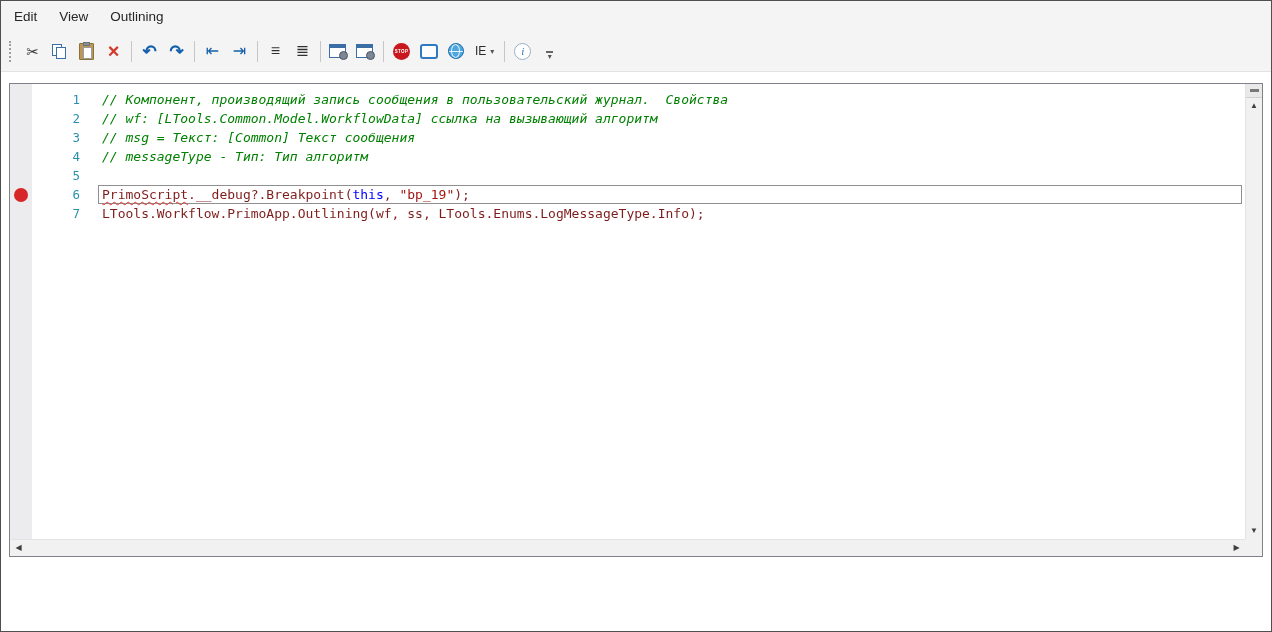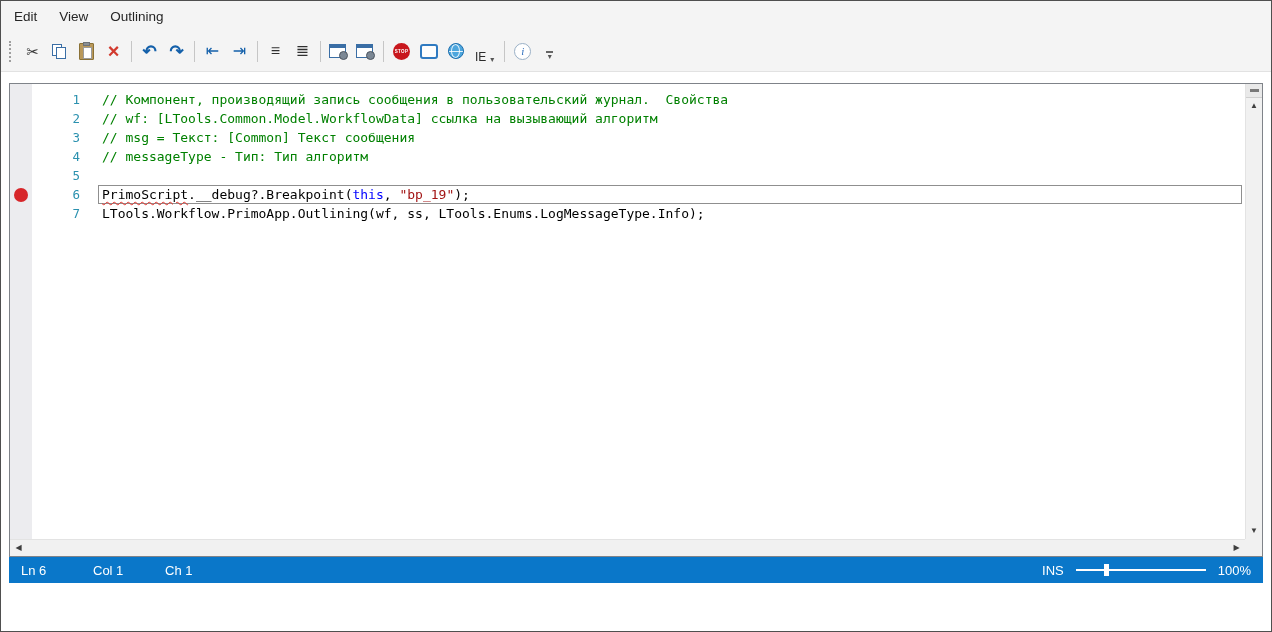--- a/index.html
+++ b/index.html
@@ -10,21 +10,21 @@
   .menubar{height:30px;display:flex;align-items:center;gap:22px;padding-left:13px;background:#f4f4f4;
            font-size:13.5px;color:#262626;}
   .menu-item{cursor:default;}
 
   
   .toolbar{height:40px;display:flex;align-items:center;padding-left:5px;background:#f4f4f4;
            border-bottom:1px solid #e2e2e2;}
   .tb-sep{width:1px;height:21px;background:#c6c6c6;margin:0 4px;}
   .tb-grip{width:3px;height:21px;border-left:2px dotted #9f9f9f;margin:0 5px 0 3px;}
   .tb-btn{min-width:25px;height:25px;display:flex;align-items:center;justify-content:center;margin:0 1px;cursor:default;}
-  .tb-btn.wide{min-width:0;padding:0 5px;align-items:flex-end;}
+  .tb-btn.wide{min-width:0;padding:0 5px;}
   .tb-btn .glyph{line-height:1;}
 
   .icon-copy{position:relative;width:15px;height:15px;}
   .icon-copy::before,.icon-copy::after{content:"";position:absolute;width:8px;height:10px;border:1px solid #3a6ea5;background:#fff;}
   .icon-copy::before{left:0;top:0;}
   .icon-copy::after{left:4px;top:3px;}
 
   .icon-paste{position:relative;width:13px;height:15px;background:#b9985a;border:1px solid #8a7136;border-radius:1px;}
   .icon-paste::before{content:"";position:absolute;left:3px;top:-2px;width:5px;height:2px;background:#8a8f94;border:1px solid #6d7277;}
   .icon-paste::after{content:"";position:absolute;left:3px;top:3px;width:7px;height:10px;background:#fff;border:1px solid #9b9b9b;}
@@ -58,22 +58,22 @@
   .editor-frame{position:absolute;left:8px;right:8px;top:82px;height:472px;border:1px solid #7f8389;background:#fff;}
   .bp-margin{position:absolute;left:0;top:0;bottom:0;width:22px;background:#ececef;}
   .bp-dot{position:absolute;left:4px;width:14px;height:14px;border-radius:50%;background:var(--breakpoint,#d7262a);}
   .code-region{position:absolute;left:22px;top:0;right:17px;bottom:17px;padding-top:6px;overflow:hidden;
                font-family:"DejaVu Sans Mono","Liberation Mono",monospace;font-size:13px;}
   .code-row{display:flex;height:19px;}
   .ln{width:48px;text-align:right;color:var(--line-number,#2b91af);line-height:19px;font-size:12.5px;}
   .lt{flex:1;margin-left:18px;margin-right:3px;padding-left:3px;line-height:17px;height:19px;box-sizing:border-box;
       border:1px solid transparent;white-space:pre;}
   .code-row.current .lt{border-color:#8f8f8f;}
-  .tok-comment{color:var(--comment,#008000);}
-  .tok-code{color:#000000;}
+  .tok-comment{color:var(--comment,#008000);font-style:italic;}
+  .tok-code{color:#7f1d1d;}
   .tok-kw{color:var(--keyword,#0000ff);}
   .tok-str{color:var(--string,#a31515);}
   .sq{text-decoration-line:underline;text-decoration-style:wavy;text-decoration-color:#e4322b;
       text-decoration-thickness:1px;text-underline-offset:2px;}
 
   
   .vscroll{position:absolute;top:0;right:0;bottom:17px;width:17px;background:#f1f1f1;border-left:1px solid #e3e3e3;box-sizing:border-box;}
   .vsplit{position:absolute;top:0;left:0;right:0;height:13px;background:#e9e9e9;border-bottom:1px solid #cfcfcf;
           display:flex;align-items:center;justify-content:center;}
   .vsplit::before{content:"";width:9px;height:3px;background:#787878;}
@@ -213,25 +213,13 @@
       <span class="varrow up">▲</span>
       <span class="varrow down">▼</span>
     </div>
     <div class="hscroll">
       <span class="harrow left">◀</span>
       <span class="harrow right">▶</span>
     </div>
     <div class="scroll-corner"></div>
   </div>
 
-  <div class="statusbar">
-    <span class="sb-ln">Ln 6</span>
-    <span class="sb-col">Col 1</span>
-    <span class="sb-ch">Ch 1</span>
-    <span class="sb-spacer"></span>
-    <span class="sb-ins">INS</span>
-    <div class="zoom-slider">
-      <span class="zoom-track"></span>
-      <span class="zoom-thumb"></span>
-    </div>
-    <span class="sb-zoom">100%</span>
-  </div>
 </div>
 
 </body></html>

